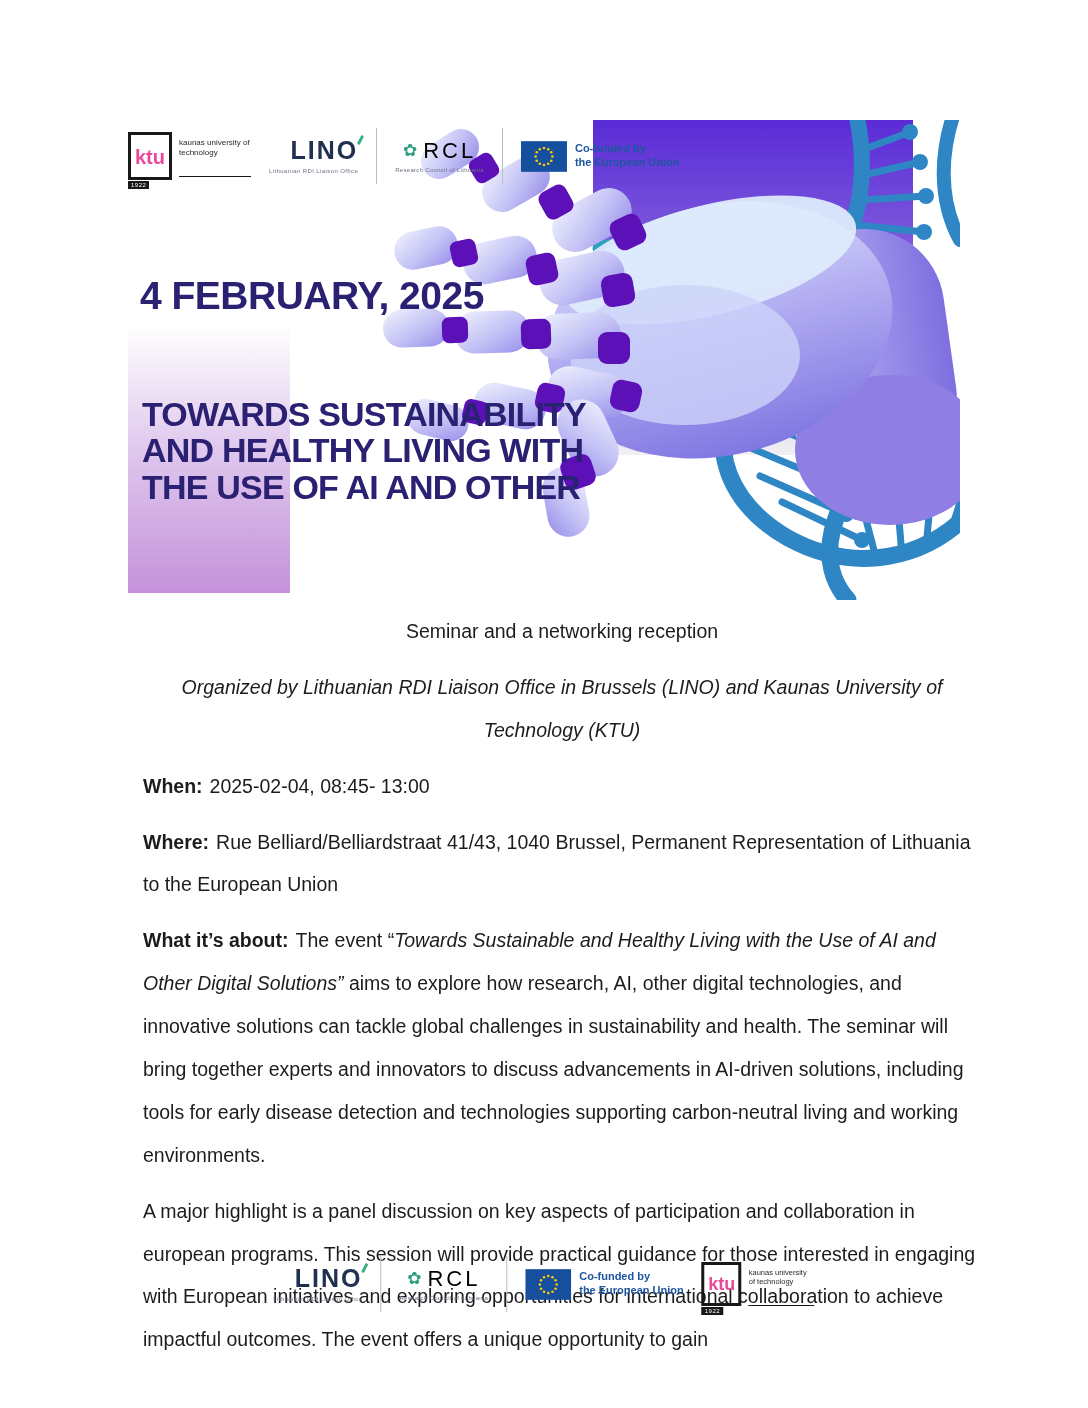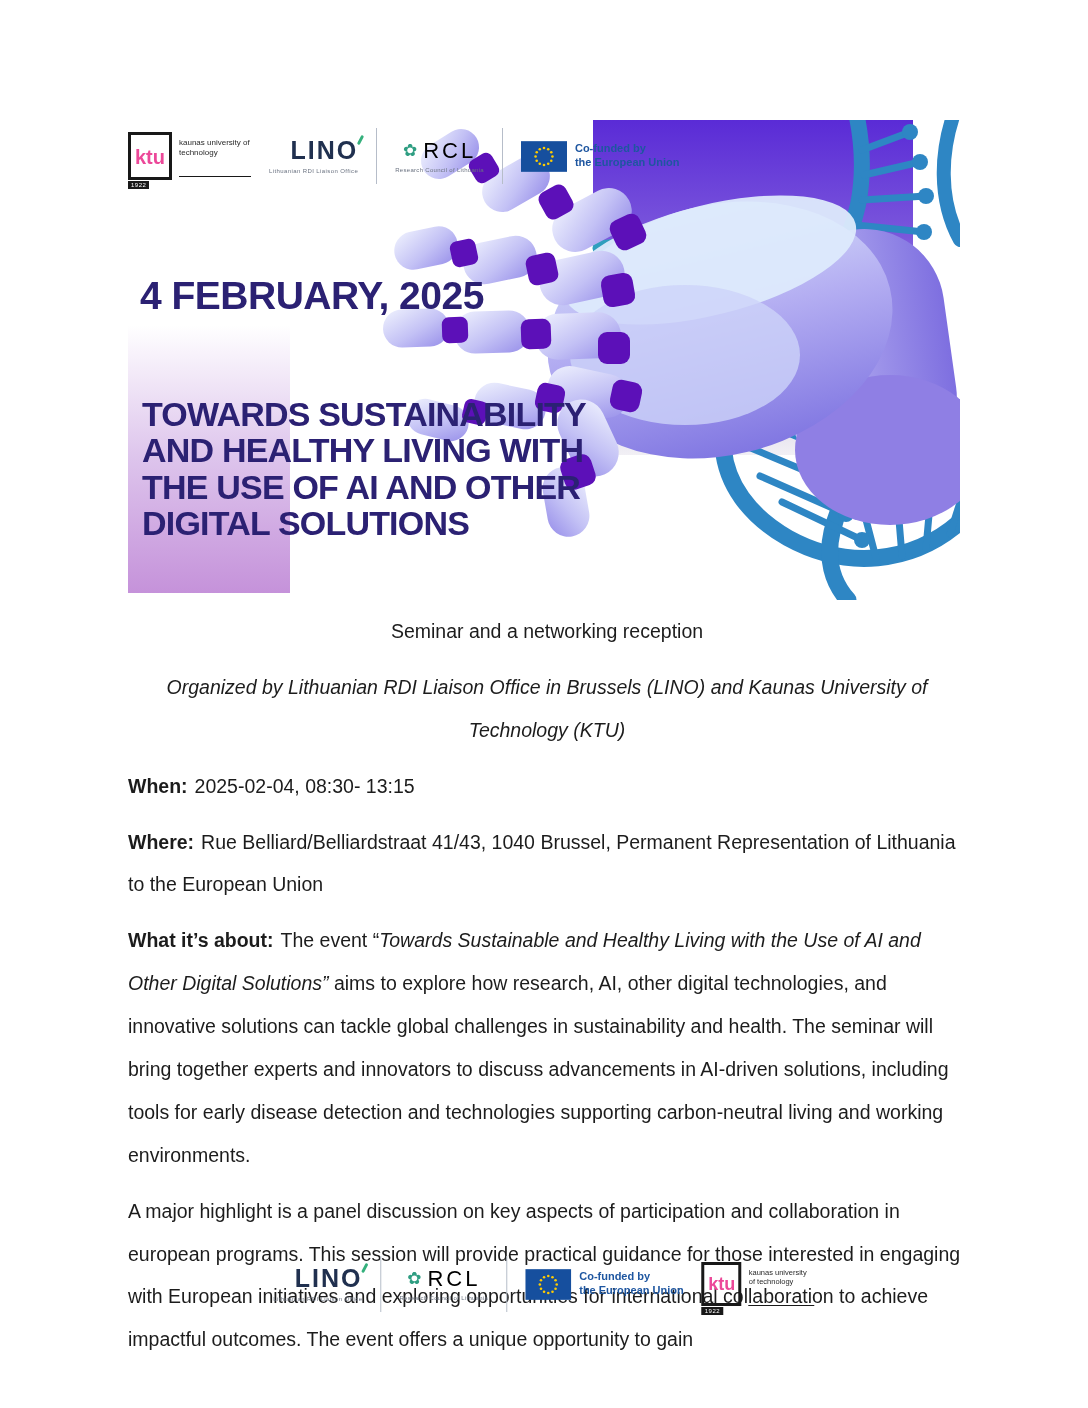--- a/index.html
+++ b/index.html
@@ -43,21 +43,21 @@
   .rcl-top{display:flex;align-items:center;justify-content:center;gap:6px;}
   .rcl-flower{color:#2f9e82;font-size:17px;line-height:1;}
   .rcl-abbr{font-size:22px;letter-spacing:3px;color:#000000;line-height:1;}
   .rcl-sub{font-size:6px;color:#6a7280;letter-spacing:.3px;margin-top:5px;}
 
   .eu{display:flex;align-items:center;gap:8px;}
   .eu-flag{width:46px;height:31px;display:block;}
   .eu-text{font-size:11px;font-weight:bold;color:#1e56a0;line-height:1.25;}
 
   
-  .content{position:absolute;left:128px;top:610px;width:838px;
+  .content{position:absolute;left:143px;top:610px;width:838px;
            font-size:19.5px;line-height:2.2;}
   .content p{margin:0 0 13px 0;}
   .subtitle{text-align:center;}
   .organizer{text-align:center;font-style:italic;}
   .lbl{font-weight:bold;margin-right:7px;}
 </style>
 </head>
 <body>
 
 <div class="page">
@@ -306,30 +306,29 @@
         </div>
       </div>
     </div>
 
     <div class="hero-date">4 FEBRUARY, 2025</div>
 
     <div class="hero-title">
       <div>TOWARDS SUSTAINABILITY</div>
       <div>AND HEALTHY LIVING WITH</div>
       <div>THE USE OF AI AND OTHER</div>
-      <div>DIGITAL SOLUTIONS</div>
     </div>
   </div>
 
   <div class="content">
     <p class="subtitle">Seminar and a networking reception</p>
     <p class="organizer">Organized by Lithuanian RDI Liaison Office in Brussels (LINO) and Kaunas University of Technology (KTU)</p>
 
     <p class="para">
-      <strong class="lbl">When:</strong><span>2025-02-04, 08:30- 13:15</span>
+      <strong class="lbl">When:</strong><span>2025-02-04, 08:45- 13:00</span>
     </p>
 
     <p class="para">
       <strong class="lbl">Where:</strong><span>Rue Belliard/Belliardstraat 41/43, 1040 Brussel, Permanent Representation of Lithuania to the European Union</span>
     </p>
 
     <p class="para">
       <strong class="lbl">What it’s about:</strong><span>The event “</span><em>Towards Sustainable and Healthy Living with the Use of AI and Other Digital Solutions”</em><span> aims to explore how research, AI, other digital technologies, and innovative solutions can tackle global challenges in sustainability and health. The seminar will bring together experts and innovators to discuss advancements in AI-driven solutions, including tools for early disease detection and technologies supporting carbon-neutral living and working environments.</span>
     </p>
 

